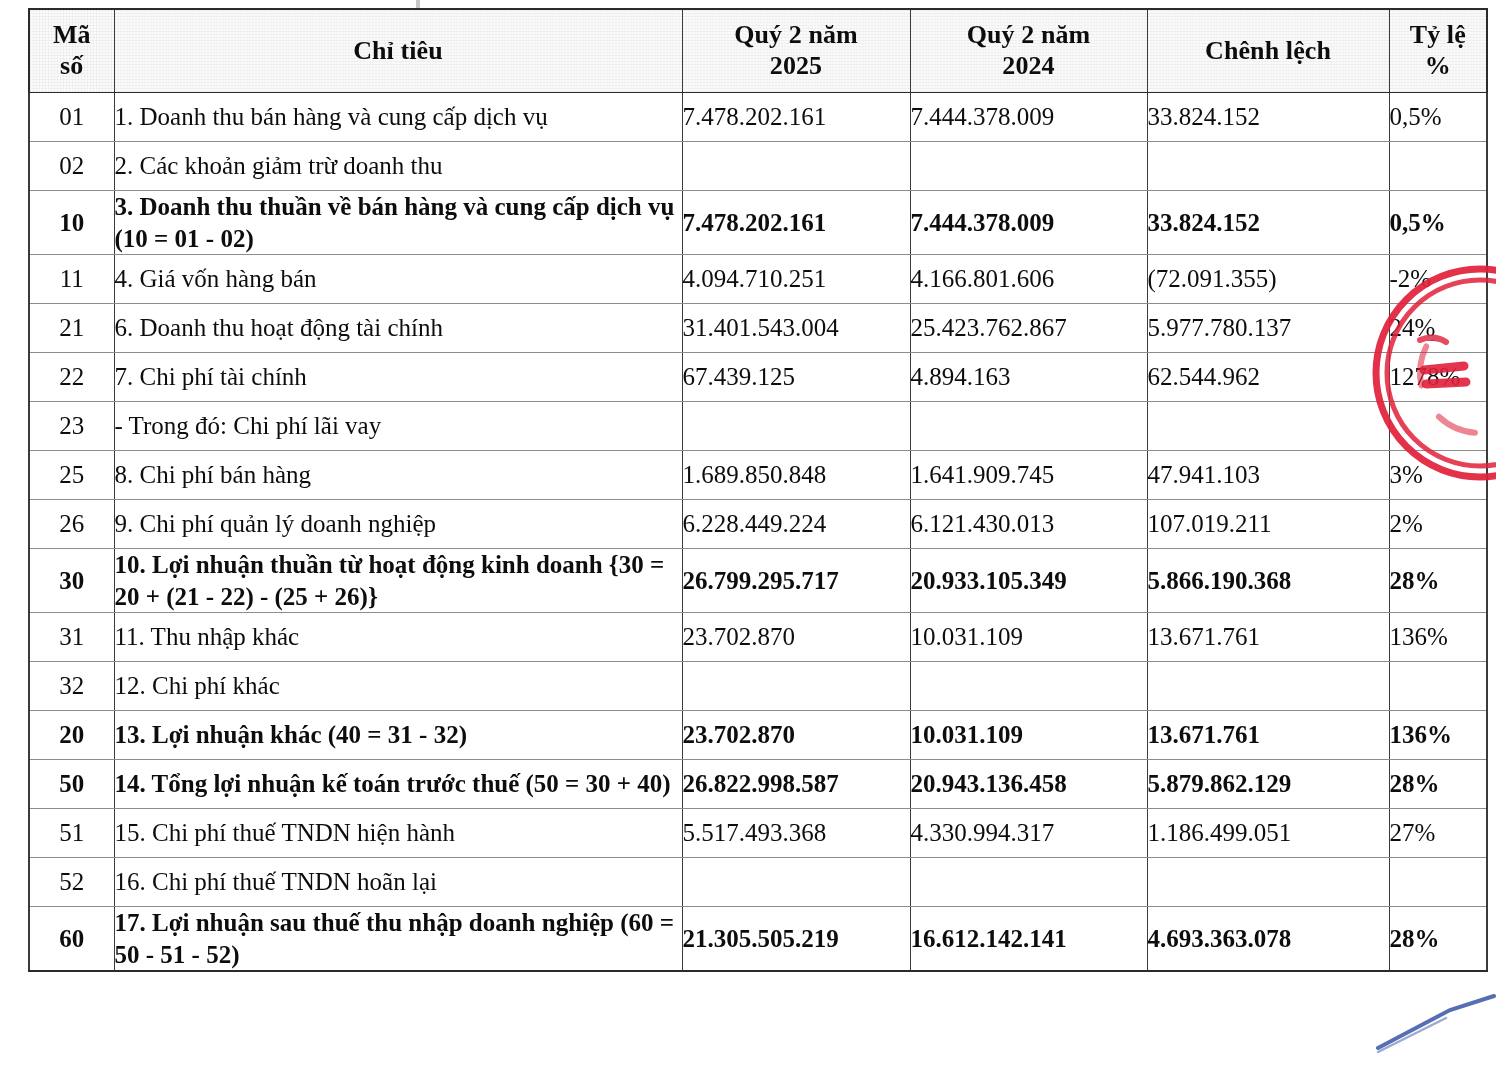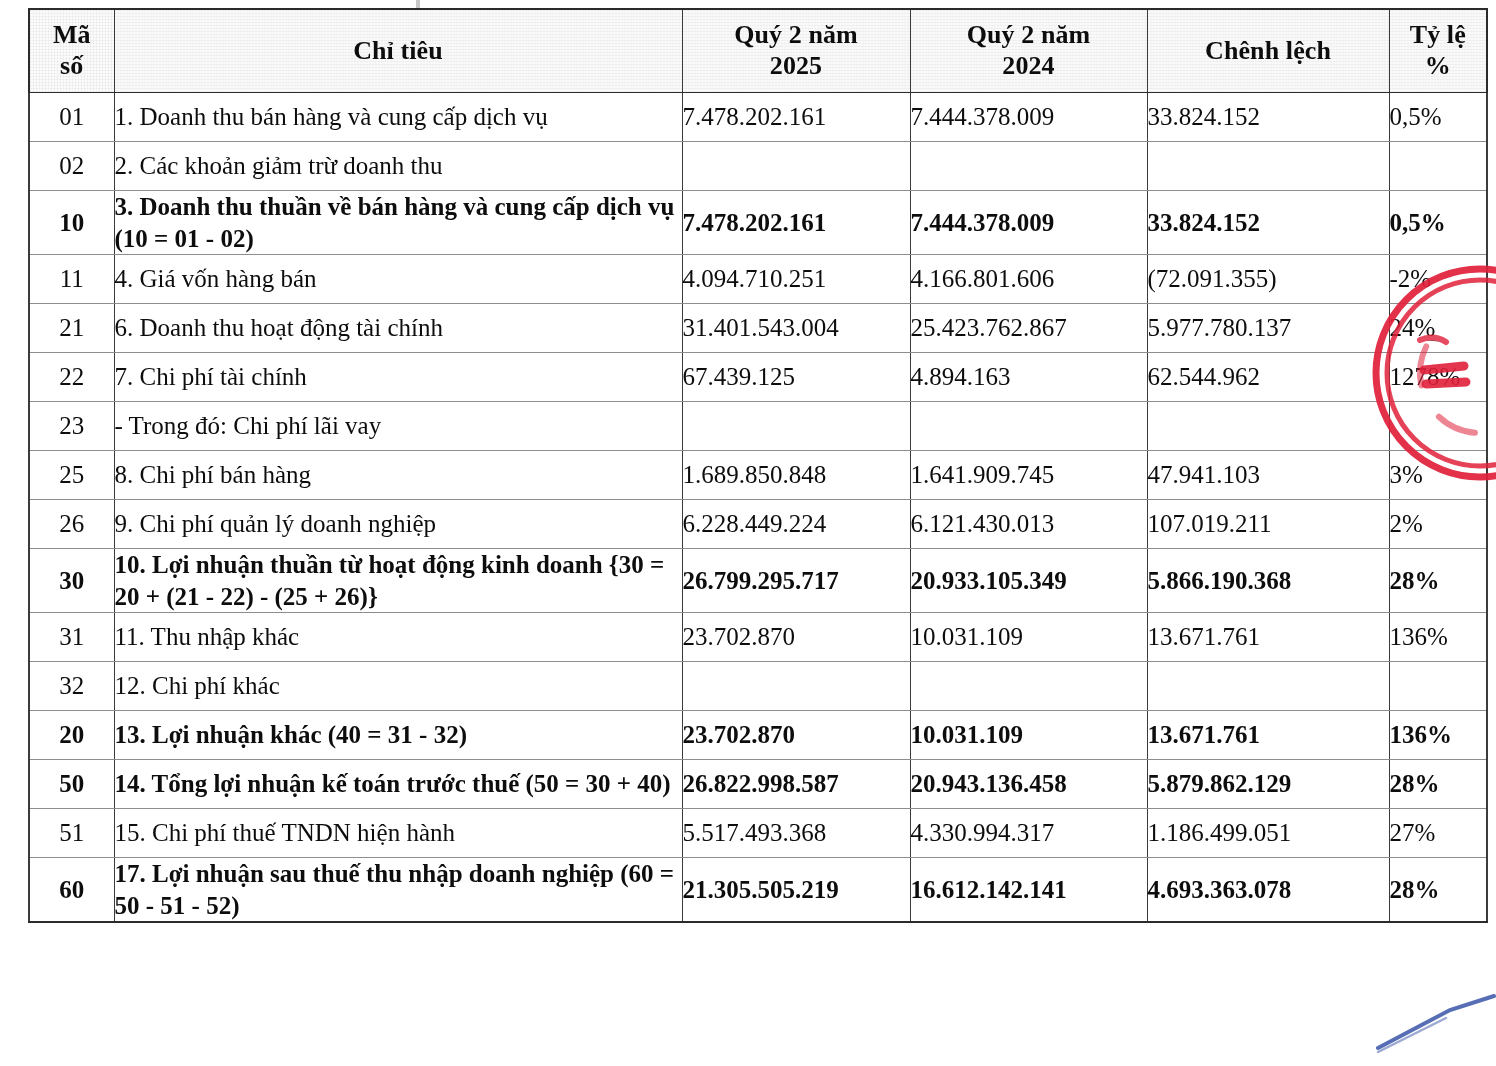--- a/index.html
+++ b/index.html
@@ -291,20 +291,28 @@
             <td class="pct">28%</td>
           </tr>
           <tr>
             <td class="code">51</td>
             <td class="item">15. Chi phí thuế TNDN hiện hành</td>
             <td class="num">5.517.493.368</td>
             <td class="num">4.330.994.317</td>
             <td class="num">1.186.499.051</td>
             <td class="pct">27%</td>
           </tr>
+          <tr>
+            <td class="code">52</td>
+            <td class="item">16. Chi phí thuế TNDN hoãn lại</td>
+            <td class="num"></td>
+            <td class="num"></td>
+            <td class="num"></td>
+            <td class="pct"></td>
+          </tr>
           <tr class="bold tall">
             <td class="code">60</td>
             <td class="item">17. Lợi nhuận sau thuế thu nhập doanh nghiệp (60 = 50 - 51 - 52)</td>
             <td class="num">21.305.505.219</td>
             <td class="num">16.612.142.141</td>
             <td class="num">4.693.363.078</td>
             <td class="pct">28%</td>
           </tr>
         </tbody>
     </table>

